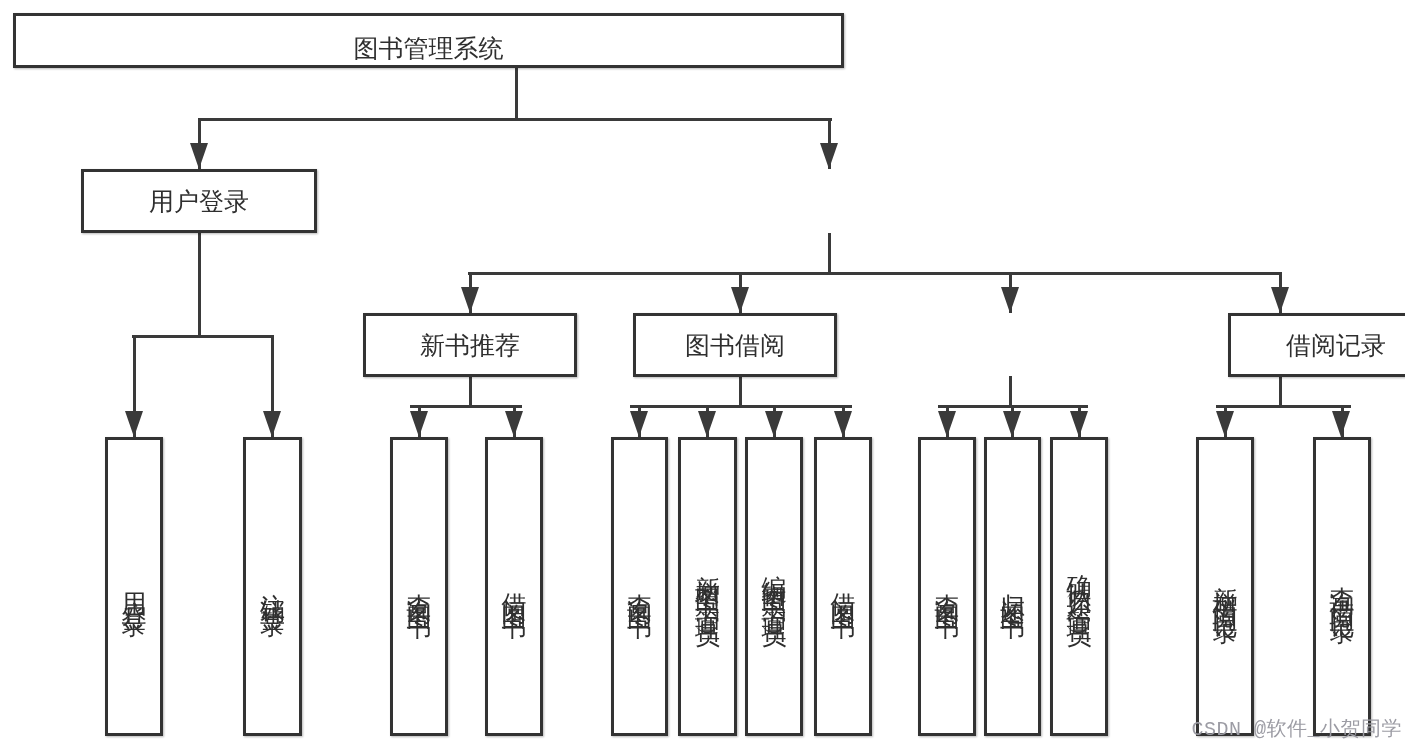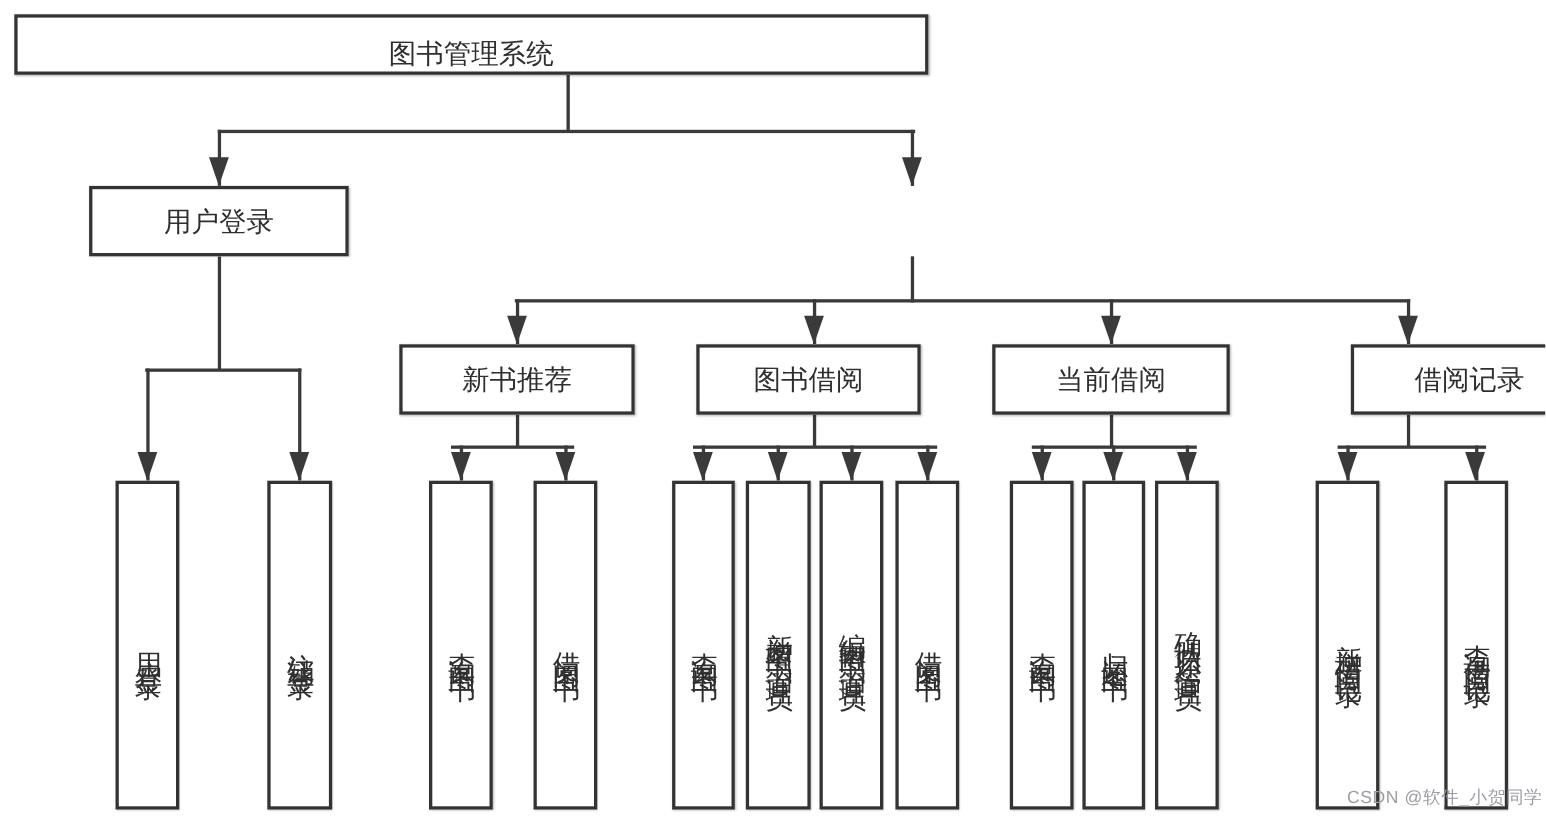--- a/index.html
+++ b/index.html
@@ -41,24 +41,25 @@
     width: 0; height: 0;
     border-left: 9px solid transparent;
     border-right: 9px solid transparent;
     border-top: 26px solid #3a3a3a;
     z-index: 1;
   }
   .watermark {
     position: absolute;
     top: 715px;
     right: 3px;
-    font-size: 16px;
+    font-size: 20px;
     color: #9c9ca4;
     letter-spacing: 0.5px;
     z-index: 3;
+    font-family: Liberation Mono, monospace;
   }
 </style>
 </head>
 <body>
 
 <div class="canvas">
 
   <div class="line" style="left:515px;top:68px;width:3px;height:52px"></div>
   <div class="line" style="left:198px;top:118px;width:634px;height:3px"></div>
   <div class="line" style="left:198px;top:118px;width:3px;height:51px"></div>
@@ -125,23 +126,20 @@
   <div class="box lv2" style="left:81px;width:236px">
     <span>用户登录</span>
   </div>
 
   <div class="box lv3" style="left:363px;width:214px">
     <span>新书推荐</span>
   </div>
   <div class="box lv3" style="left:633px;width:204px">
     <span>图书借阅</span>
   </div>
-  <div class="box lv3" style="left:902px;width:216px">
-    <span>当前借阅</span>
-  </div>
   <div class="box lv3" style="left:1228px;width:216px">
     <span>借阅记录</span>
   </div>
 
   <div class="box leaf" style="left:105px;width:58px">
     <span class="vtext">用户登录</span>
   </div>
   <div class="box leaf" style="left:243px;width:59px">
     <span class="vtext">注销登录</span>
   </div>

